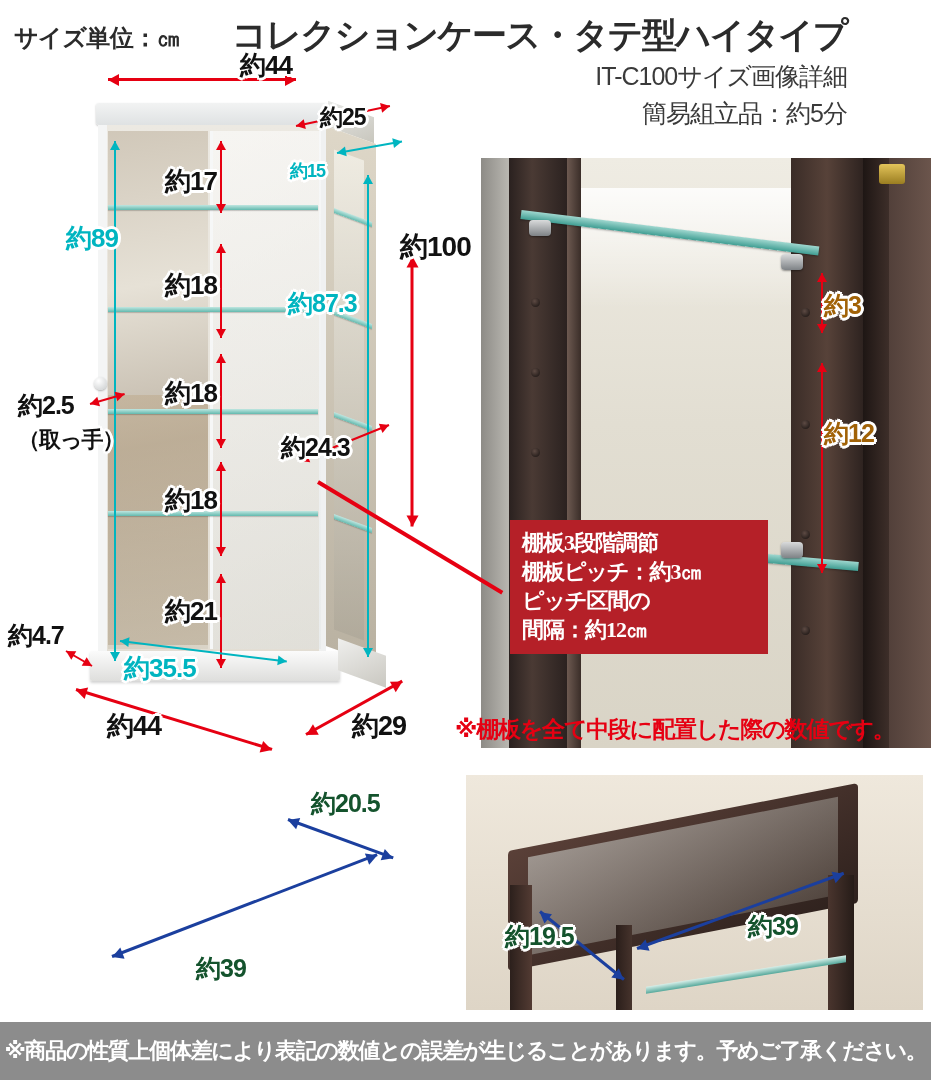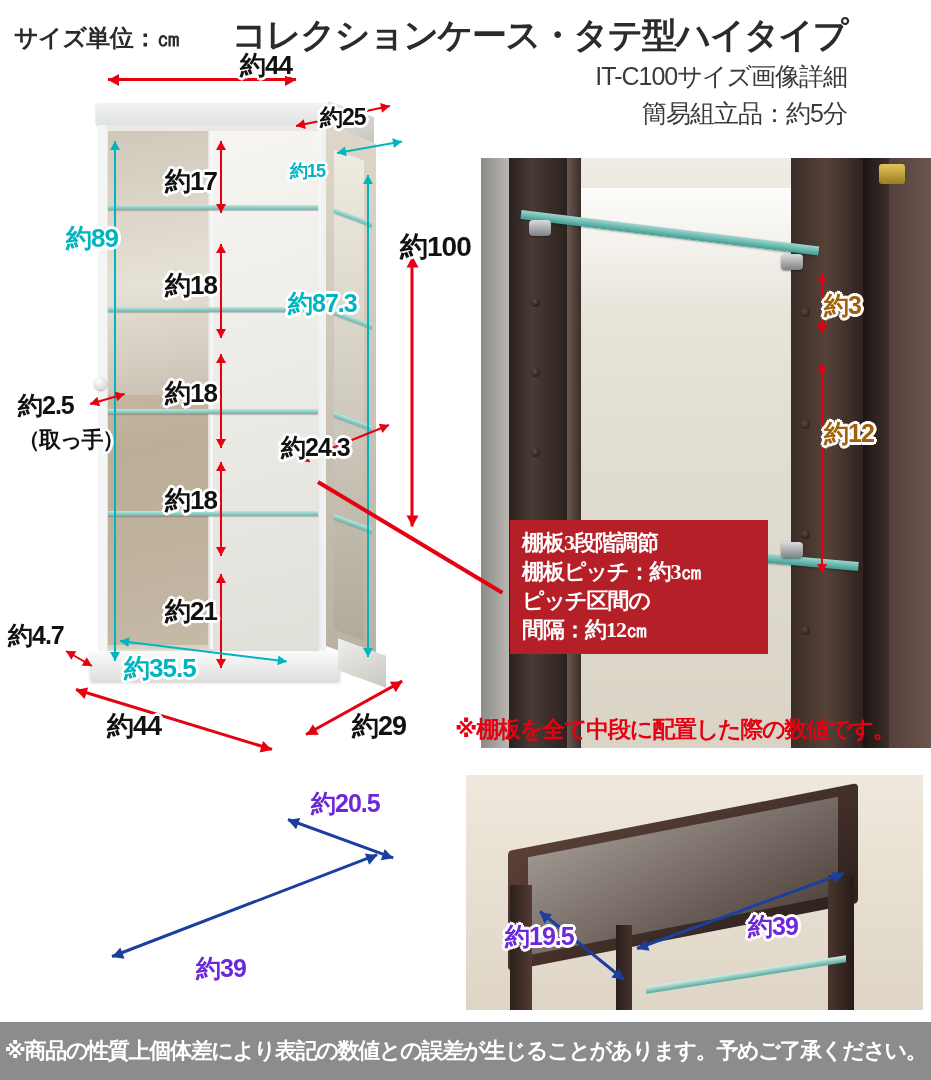--- a/index.html
+++ b/index.html
@@ -159,21 +159,21 @@
   .dim.teal{color:#00b5c0;
     text-shadow:
       2px 0 0 #fff,-2px 0 0 #fff,0 2px 0 #fff,0 -2px 0 #fff,
       2px 2px 0 #fff,-2px 2px 0 #fff,2px -2px 0 #fff,-2px -2px 0 #fff,
       3px 0 0 #fff,-3px 0 0 #fff,0 3px 0 #fff,0 -3px 0 #fff;}
   .dim.red{color:#a16207;
     text-shadow:
       2px 0 0 #fff,-2px 0 0 #fff,0 2px 0 #fff,0 -2px 0 #fff,
       2px 2px 0 #fff,-2px 2px 0 #fff,2px -2px 0 #fff,-2px -2px 0 #fff,
       3px 0 0 #fff,-3px 0 0 #fff,0 3px 0 #fff,0 -3px 0 #fff;}
-  .dim.blue{color:#6d28d9;
+  .dim.blue{color:#14532d;
     text-shadow:
       2px 0 0 #fff,-2px 0 0 #fff,0 2px 0 #fff,0 -2px 0 #fff,
       2px 2px 0 #fff,-2px 2px 0 #fff,2px -2px 0 #fff,-2px -2px 0 #fff,
       3px 0 0 #fff,-3px 0 0 #fff,0 3px 0 #fff,0 -3px 0 #fff;}
 
   
   .photo-caption{
     position:absolute;font-size:25px;font-weight:bold;color:#ffffff;
     letter-spacing:-1.5px;white-space:nowrap;
     text-shadow:

